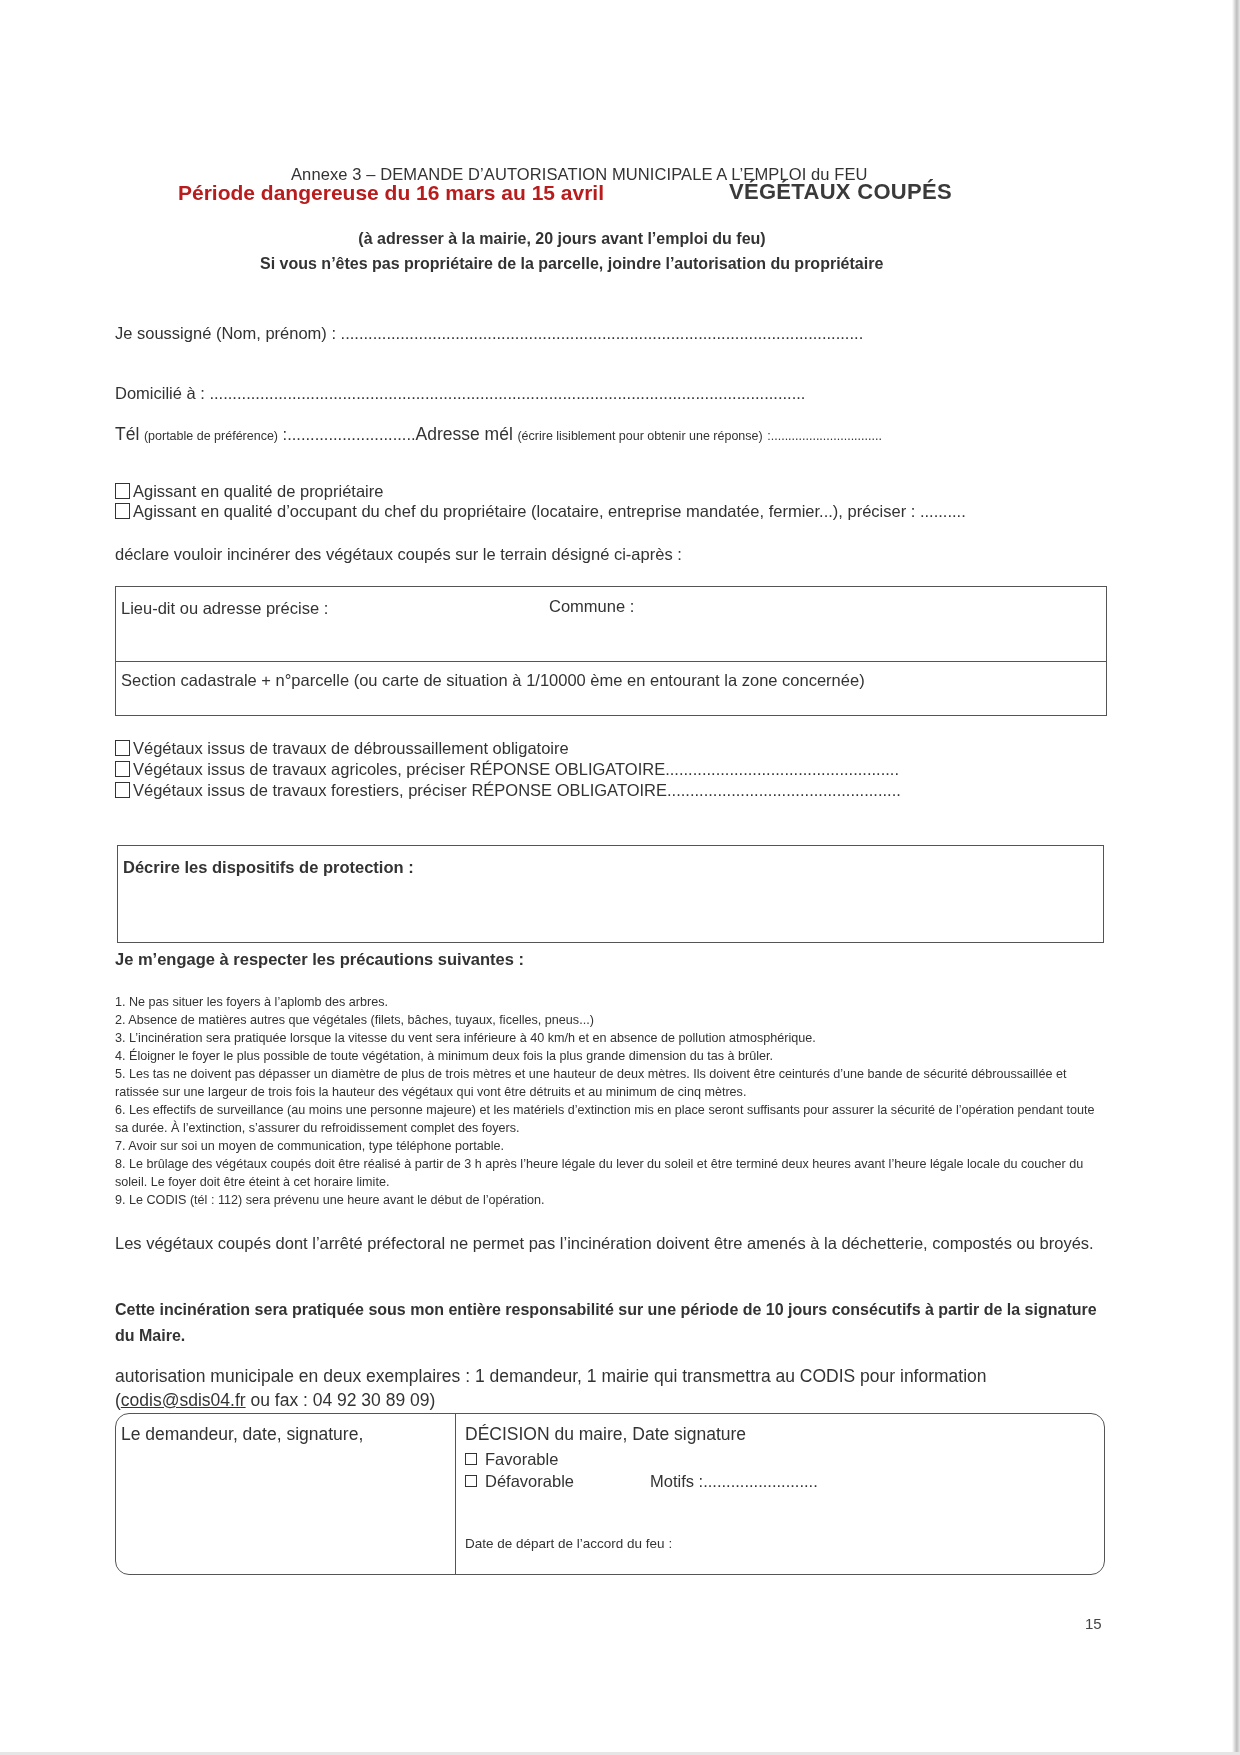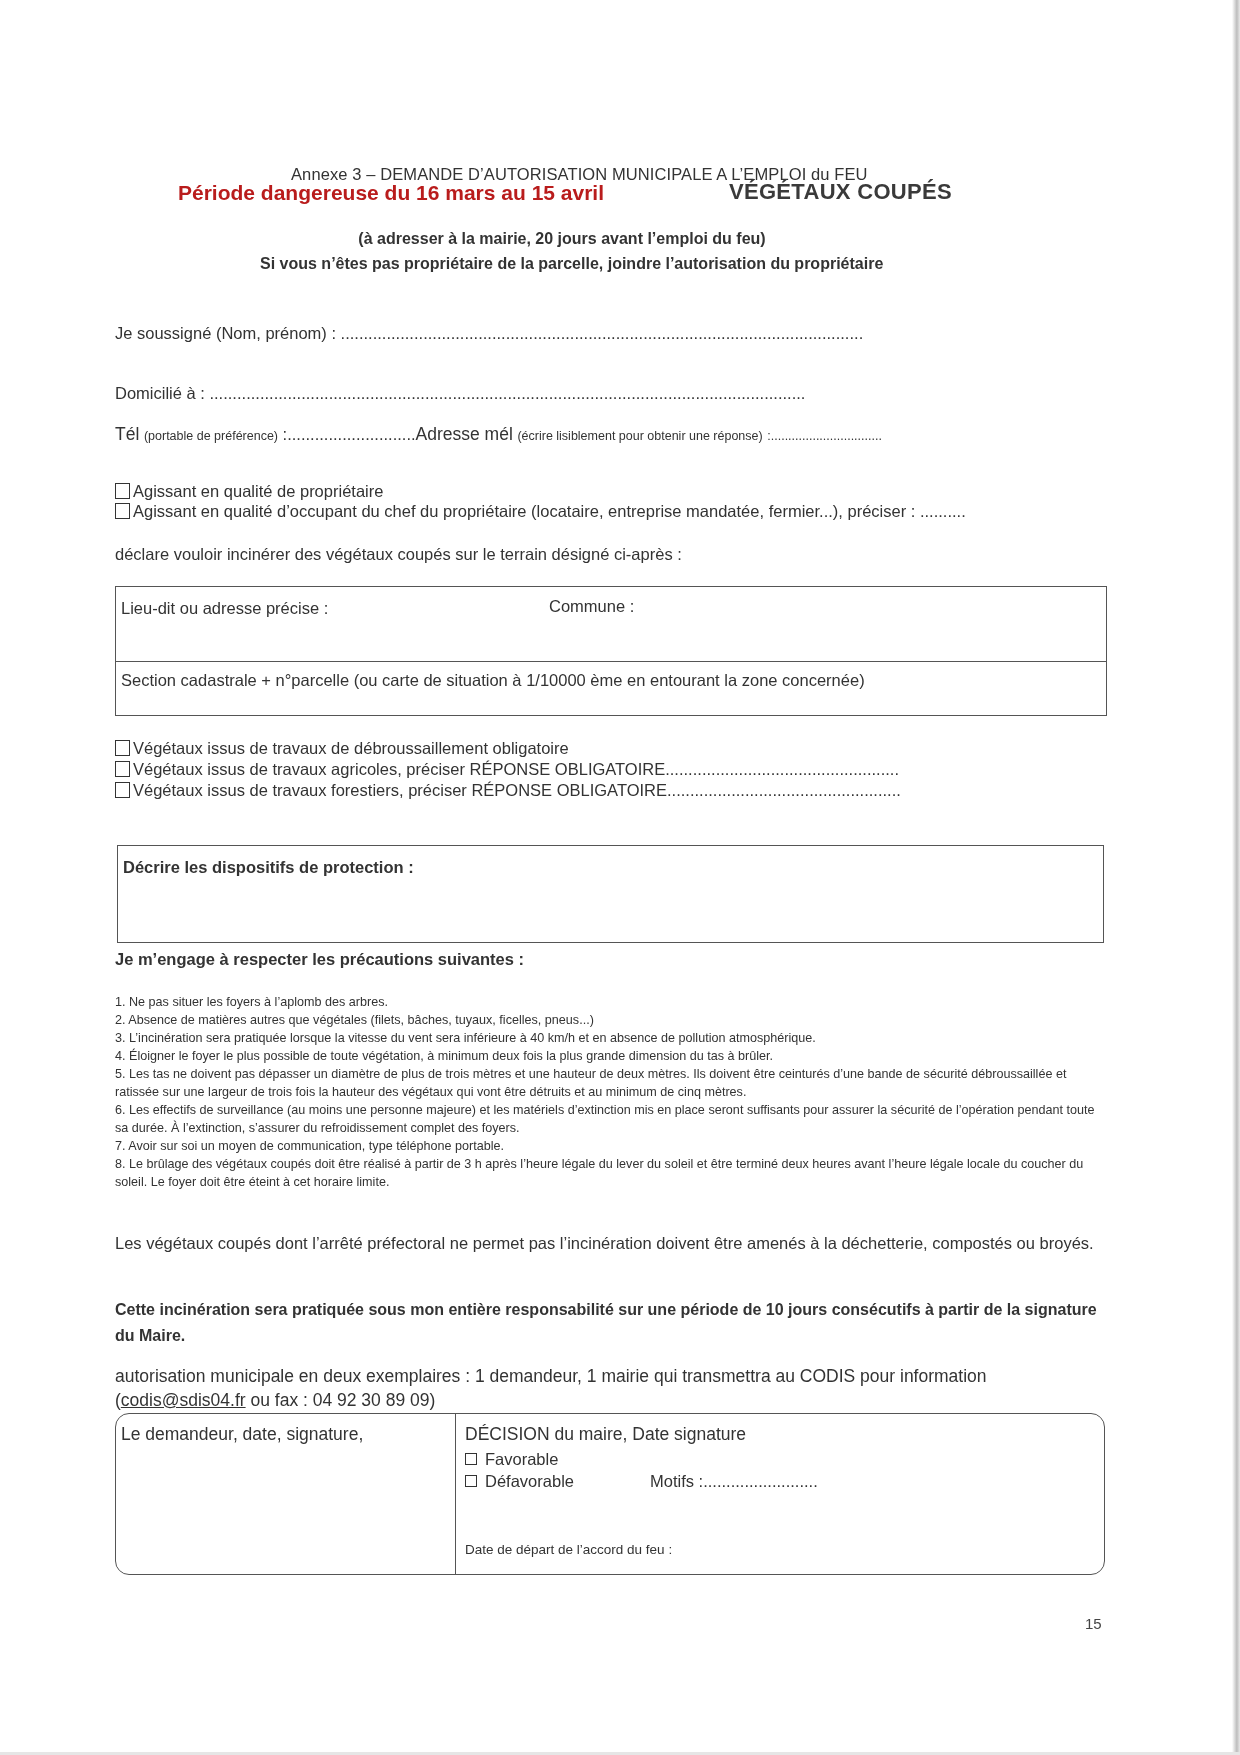--- a/index.html
+++ b/index.html
@@ -65,21 +65,21 @@
     .autor { left: 115px; top: 1364px; width: 1000px; white-space: normal; font-size: 17.5px; line-height: 24px; color: #333; }
     .autor a { color: #333; text-decoration: underline; }
 
     .box3 { left: 115px; top: 1413px; width: 988px; height: 160px; border-radius: 14px; }
     .box3-split { position: absolute; top: 0; bottom: 0; left: 339px; border-left: 1.3px solid #555; }
     .demandeur { left: 5px; top: 10px; font-size: 17.5px; color: #333; }
     .decision { left: 349px; top: 10px; font-size: 17.5px; color: #333; }
     .fav { left: 349px; top: 36px; font-size: 16.5px; color: #333; }
     .defav { left: 349px; top: 58px; font-size: 16.5px; color: #333; }
     .motifs { left: 534px; top: 58px; font-size: 16.5px; color: #333; }
-    .depart { left: 349px; top: 128px; font-size: 13.5px; color: #333; }
+    .depart { left: 349px; top: 122px; font-size: 13.5px; color: #333; }
     .cb2 { display: inline-block; width: 10px; height: 10px; border: 1.2px solid #333; margin-right: 8px; vertical-align: 0; }
 
     .pagenum { left: 1085px; top: 1615px; font-size: 15px; color: #444; }
   </style>
 </head>
 <body>
 
 <div class="right-edge"></div>
 <div class="bottom-edge"></div>
 
@@ -141,20 +141,21 @@
 
 <div class="rules">
   <div>1. Ne pas situer les foyers à l’aplomb des arbres.</div>
   <div>2. Absence de matières autres que végétales (filets, bâches, tuyaux, ficelles, pneus...)</div>
   <div>3. L’incinération sera pratiquée lorsque la vitesse du vent sera inférieure à 40 km/h et en absence de pollution atmosphérique.</div>
   <div>4. Éloigner le foyer le plus possible de toute végétation, à minimum deux fois la plus grande dimension du tas à brûler.</div>
   <div>5. Les tas ne doivent pas dépasser un diamètre de plus de trois mètres et une hauteur de deux mètres. Ils doivent être ceinturés d’une bande de sécurité débroussaillée et ratissée sur une largeur de trois fois la hauteur des végétaux qui vont être détruits et au minimum de cinq mètres.</div>
   <div>6. Les effectifs de surveillance (au moins une personne majeure) et les matériels d’extinction mis en place seront suffisants pour assurer la sécurité de l’opération pendant toute sa durée. À l’extinction, s’assurer du refroidissement complet des foyers.</div>
   <div>7. Avoir sur soi un moyen de communication, type téléphone portable.</div>
   <div>8. Le brûlage des végétaux coupés doit être réalisé à partir de 3 h après l’heure légale du lever du soleil et être terminé deux heures avant l’heure légale locale du coucher du soleil. Le foyer doit être éteint à cet horaire limite.</div>
+  <div>9. Le CODIS (tél : 112) sera prévenu une heure avant le début de l’opération.</div>
 </div>
 
 <div class="abs incin">Les végétaux coupés dont l’arrêté préfectoral ne permet pas l’incinération doivent être amenés à la déchetterie, compostés ou broyés.</div>
 <div class="abs resp">Cette incinération sera pratiquée sous mon entière responsabilité sur une période de 10 jours consécutifs à partir de la signature du Maire.</div>
 <div class="abs autor">
   <span>autorisation municipale en deux exemplaires : 1 demandeur, 1 mairie qui transmettra au CODIS pour information (</span><a>codis@sdis04.fr</a><span> ou fax : 04 92 30 89 09)</span>
 </div>
 
 <div class="box box3">
   <div class="abs demandeur">Le demandeur, date, signature,</div>

